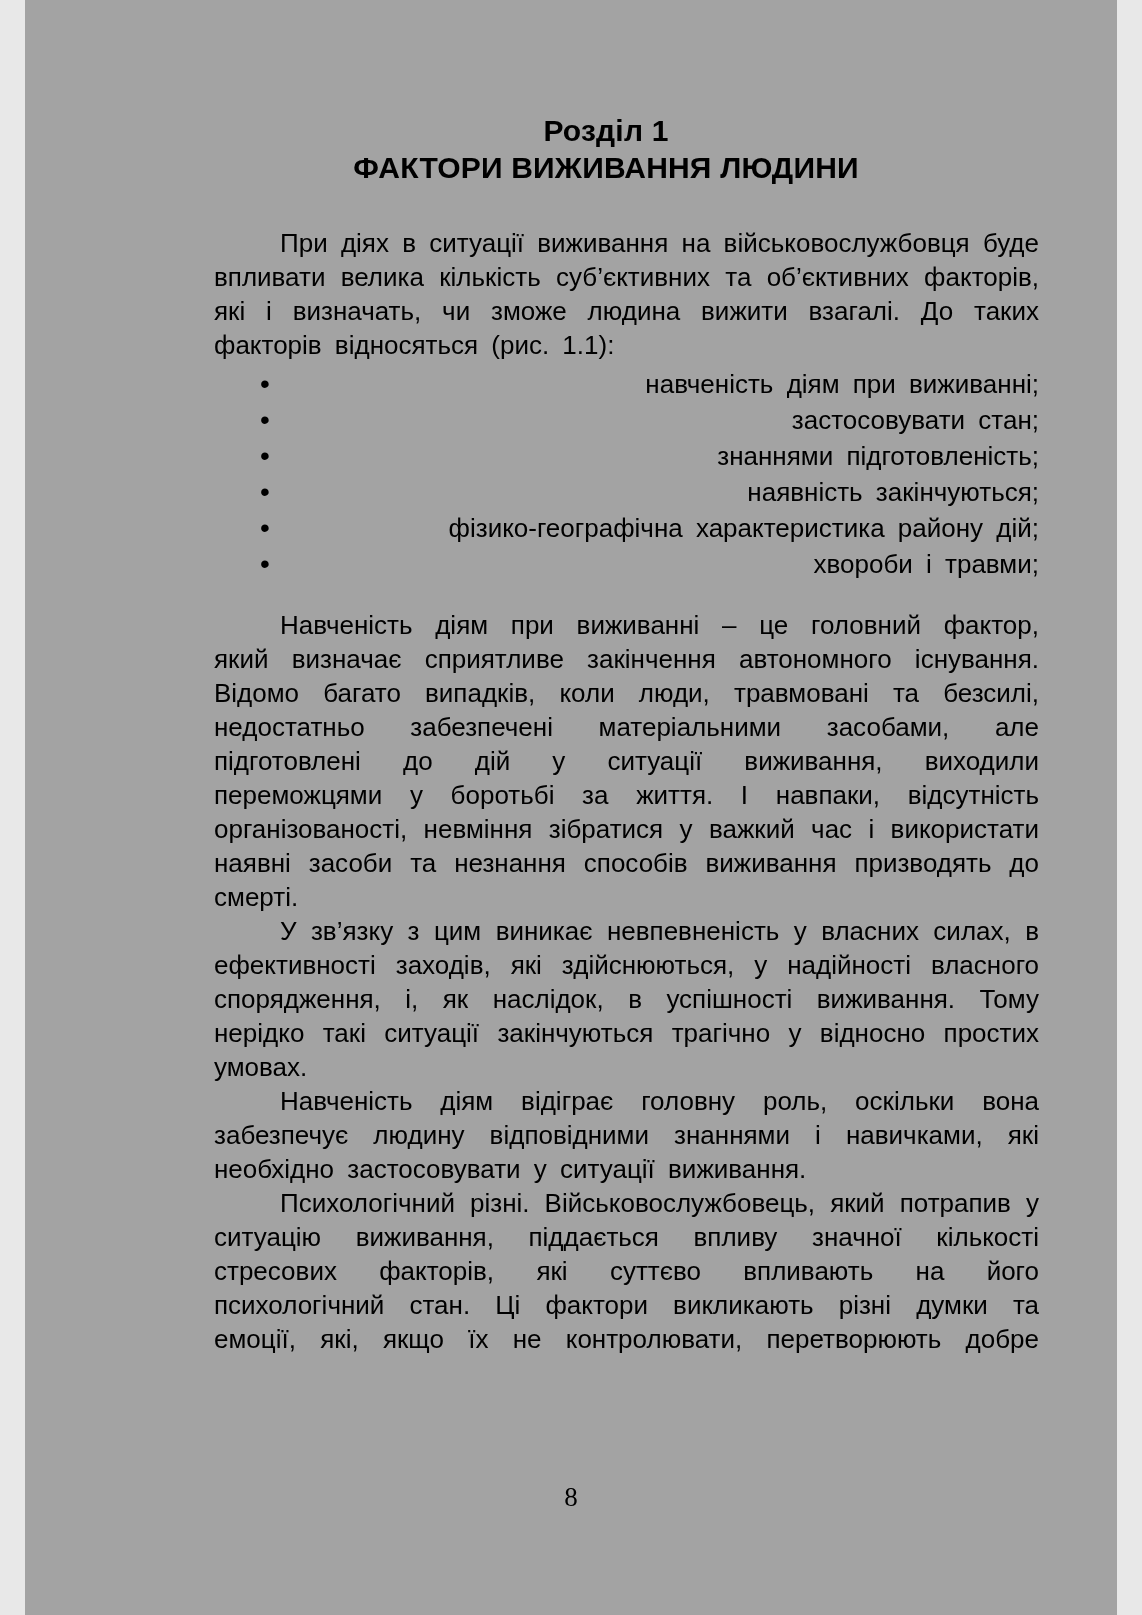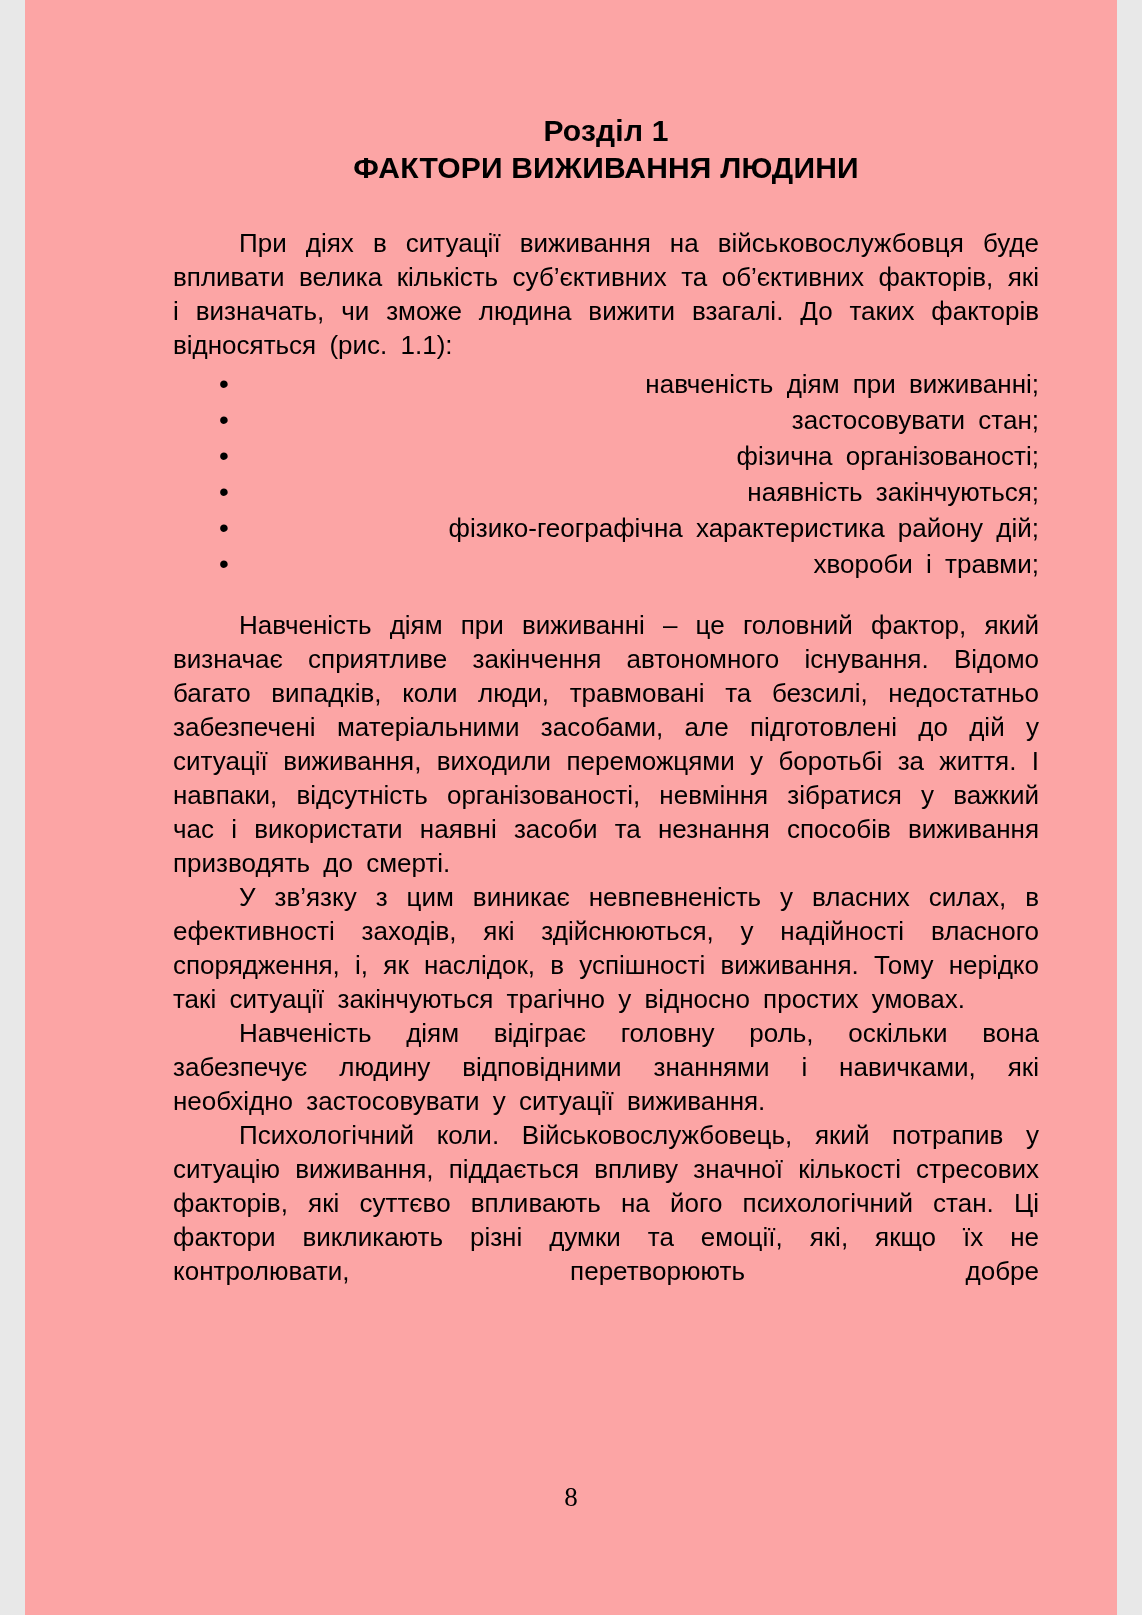--- a/index.html
+++ b/index.html
@@ -5,21 +5,21 @@
   html, body {
     margin: 0;
     padding: 0;
     background: #e8e8e8;
   }
   .page {
     position: relative;
     width: 1092px;
     height: 1615px;
     margin: 0 auto;
-    background: #fca5a5;
+    background: #a3a3a3;
     color: #000000;
     font-family: "Liberation Sans", sans-serif;
     overflow: hidden;
   }
   .text-block {
     position: absolute;
     left: 148px;
     top: 112px;
     width: 866px;
   }
@@ -29,20 +29,21 @@
     font-size: 30px;
     line-height: 37px;
     letter-spacing: 0.2px;
   }
   .body-text {
     margin-top: 40px;
     font-size: 26px;
     line-height: 34px;
     text-align: justify;
     word-spacing: 6px;
+    margin-left: 41px;
   }
   p.par {
     margin: 0;
     text-indent: 66px;
   }
   p.par-spaced {
     margin-top: 26px;
   }
   p.cont {
     text-align-last: justify;
@@ -90,31 +91,31 @@
       <div>ФАКТОРИ ВИЖИВАННЯ ЛЮДИНИ</div>
     </div>
 
     <div class="body-text">
 
       <p class="par">При діях в ситуації виживання на військовослужбовця буде впливати велика кількість суб’єктивних та об’єктивних факторів, які і визначать, чи зможе людина вижити взагалі. До таких факторів відносяться (рис. 1.1):</p>
 
       <ul class="bullets">
         <li><span>навченість діям при виживанні;</span></li>
         <li><span>застосовувати стан;</span></li>
-        <li><span>фізична організованості;</span></li>
+        <li><span>знаннями підготовленість;</span></li>
         <li><span>наявність закінчуються;</span></li>
         <li><span>фізико-географічна характеристика району дій;</span></li>
         <li><span>хвороби і травми;</span></li>
       </ul>
 
       <p class="par par-spaced"><span class="lead">Навченість діям при виживанні</span><span> – це головний фактор, який визначає сприятливе закінчення автономного існування. Відомо багато випадків, коли люди, травмовані та безсилі, недостатньо забезпечені матеріальними засобами, але підготовлені до дій у ситуації виживання, виходили переможцями у боротьбі за життя. І навпаки, відсутність організованості, невміння зібратися у важкий час і використати наявні засоби та незнання способів виживання призводять до смерті.</span></p>
 
       <p class="par">У зв’язку з цим виникає невпевненість у власних силах, в ефективності заходів, які здійснюються, у надійності власного спорядження, і, як наслідок, в успішності виживання. Тому нерідко такі ситуації закінчуються трагічно у відносно простих умовах.</p>
 
       <p class="par">Навченість діям відіграє головну роль, оскільки вона забезпечує людину відповідними знаннями і навичками, які необхідно застосовувати у ситуації виживання.</p>
 
-      <p class="par cont"><span class="lead">Психологічний коли.</span><span> Військовослужбовець, який потрапив у ситуацію виживання, піддається впливу значної кількості стресових факторів, які суттєво впливають на його психологічний стан. Ці фактори викликають різні думки та емоції, які, якщо їх не контролювати, перетворюють добре</span></p>
+      <p class="par cont"><span class="lead">Психологічний різні.</span><span> Військовослужбовець, який потрапив у ситуацію виживання, піддається впливу значної кількості стресових факторів, які суттєво впливають на його психологічний стан. Ці фактори викликають різні думки та емоції, які, якщо їх не контролювати, перетворюють добре</span></p>
 
     </div>
   </div>
 
   <div class="page-number">8</div>
 </div>
 
 </body></html>

